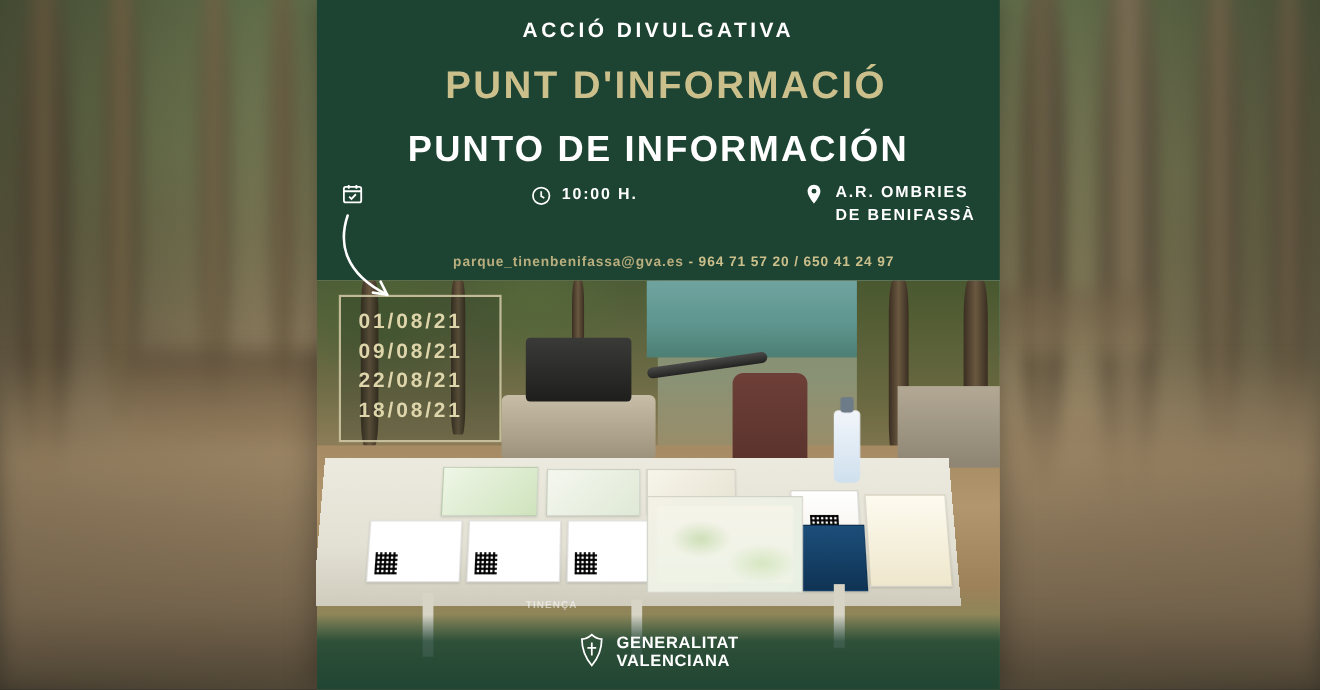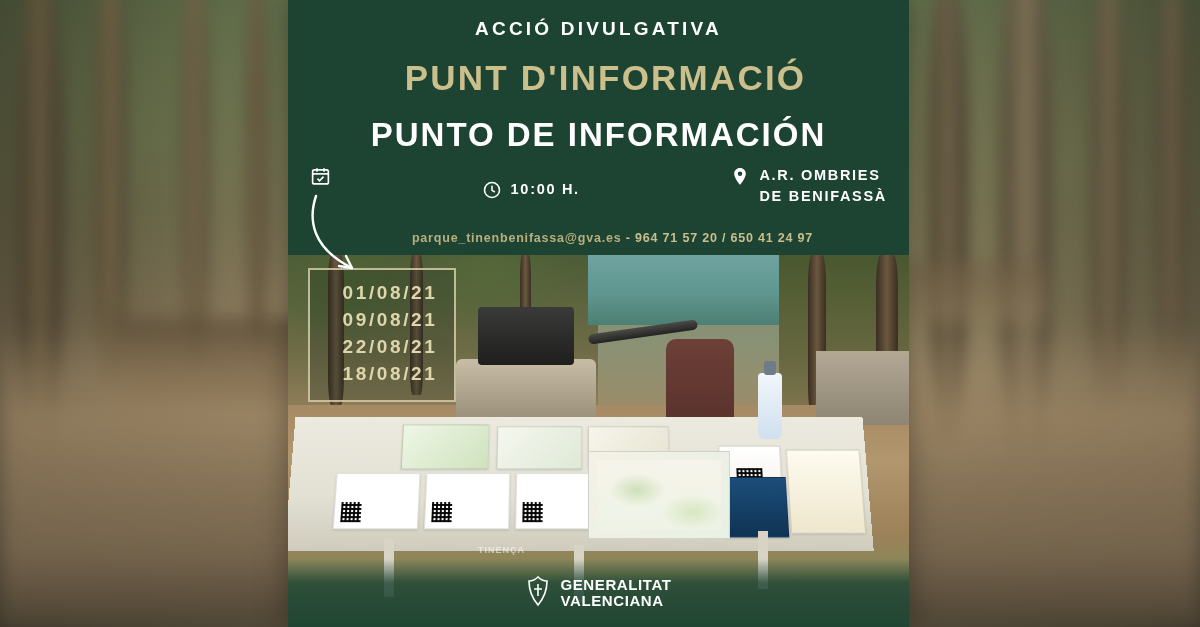--- a/index.html
+++ b/index.html
@@ -312,21 +312,21 @@
     width: 128px;
     padding: 10px 0 12px 16px;
     border: 2px solid rgba(214,206,168,0.85);
     color: #ded5ab;
     font-size: 19px;
     font-weight: bold;
     letter-spacing: 2.6px;
     line-height: 1.42;
     background: rgba(20,35,28,0.22);
   }
-  .dates div { white-space: nowrap; text-align: center; }
+  .dates div { white-space: nowrap; }
 
   .arrow {
     position: absolute;
     left: 18px;
     top: 190px;
     width: 80px;
     height: 92px;
     pointer-events: none;
   }
 
@@ -406,21 +406,21 @@
           <span class="ico">
             <svg width="21" height="21" viewBox="0 0 24 24" fill="none" stroke="#ffffff" stroke-width="1.9">
               <rect x="3" y="4.5" width="18" height="16" rx="2"></rect>
               <path d="M3 9h18"></path>
               <path d="M8 2.5v4M16 2.5v4"></path>
               <path d="M8.5 14.5l2.4 2.4 4.6-4.8"></path>
             </svg>
           </span>
         </div>
 
-        <div class="info-item" style="margin-top:14px;">
+        <div class="info-item" style="margin-top:2px;">
           <span class="ico">
             <svg width="20" height="20" viewBox="0 0 24 24" fill="none" stroke="#ffffff" stroke-width="1.9">
               <circle cx="12" cy="12" r="9"></circle>
               <path d="M12 7v5.4l3.4 2"></path>
             </svg>
           </span>
           <span class="txt">10:00 H.</span>
         </div>
 
         <div class="info-item">

